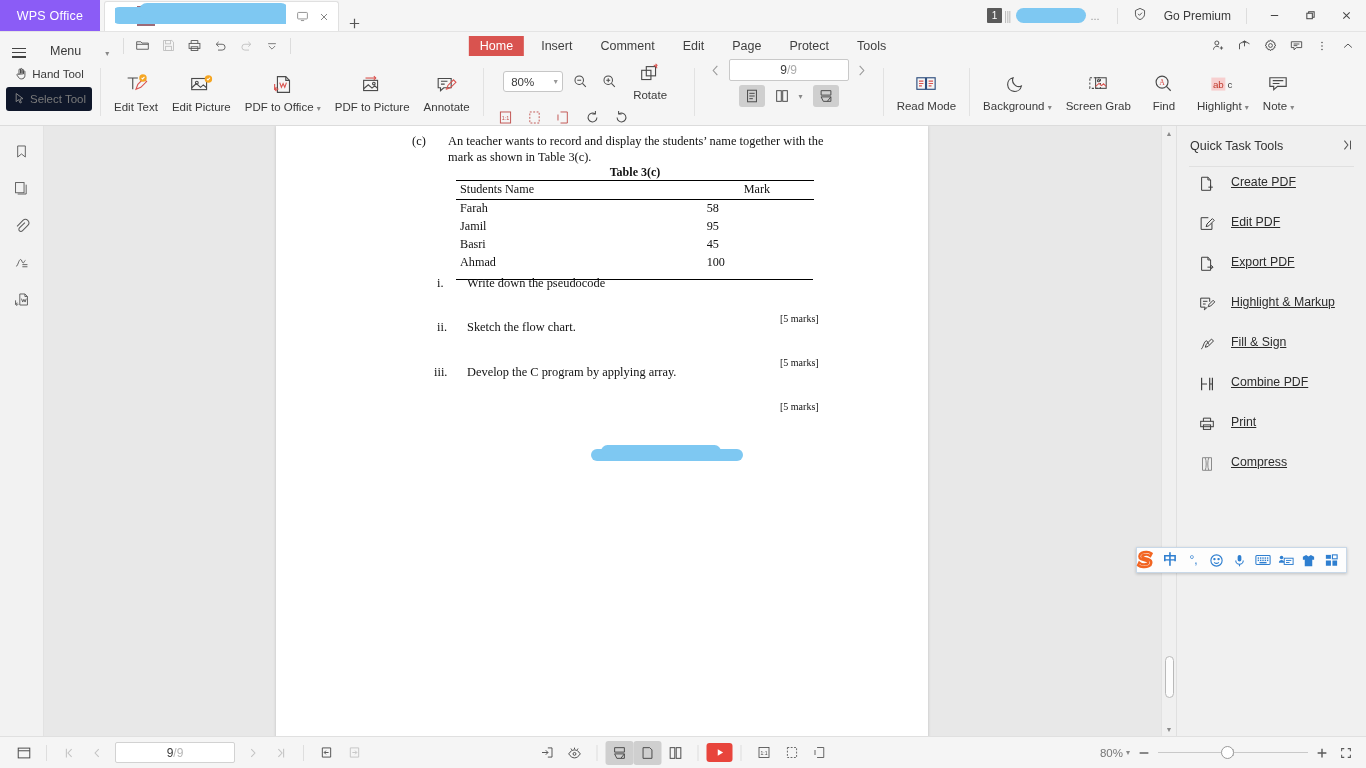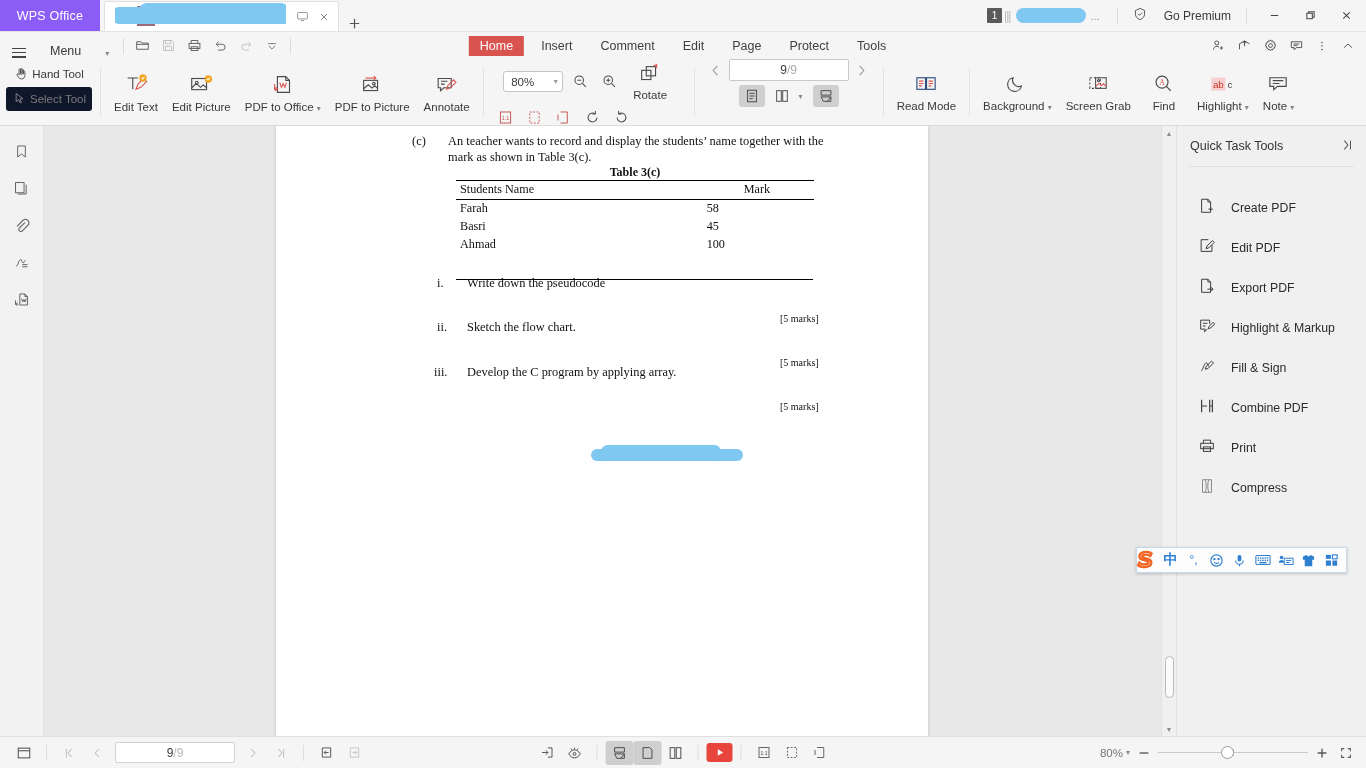--- a/index.html
+++ b/index.html
@@ -159,22 +159,22 @@
   .vs-thumb{ position:absolute; left:3px; width:9px; height:42px; top:530px;
     background:#fcfcfc; border:1px solid #b9b9b9; border-radius:5px; }
 
   
   .rpanel{ width:190px; background:#f0f0f0; border-left:1px solid #e0e0e0;
     display:flex; flex-direction:column; }
   .rp-head{ height:40px; display:flex; align-items:center; padding:0 12px 0 13px;
     font-size:12.5px; color:#333; }
   .rp-collapse{ margin-left:auto; color:#555; font-size:13px; }
   .rp-div{ height:1px; background:#e0e0e0; margin:0 12px 8px; }
-  .rp-item{ height:40px; display:flex; align-items:flex-end; gap:14px; padding:0 0 0 20px;
-    font-size:12.3px; color:#2b2b2b; }
+  .rp-item{ height:40px; display:flex; align-items:flex-start; gap:14px; padding:0 0 0 20px;
+    font-size:12.3px; color:#2b2b2b;text-decoration:underline; }
   .rp-ic{ width:20px; display:flex; align-items:center; justify-content:center; color:#444; }
 
   
   .ime{
     position:absolute; left:1136px; top:421px; height:26px; background:#fdfdfd;
     border:1px solid #c8d8e8; display:flex; align-items:center; gap:0;
     box-shadow:0 1px 3px rgba(0,0,0,.2); z-index:40; padding-right:3px;
   }
   .ime-logo{ width:28px; height:26px; display:flex; align-items:center; justify-content:center;
     color:#f26522; font-size:19px; font-weight:bold; font-family:"Liberation Serif",serif;
@@ -719,20 +719,24 @@
             </table>
           <div class="rule" style="left:180px; top:73px; width:358px;"></div>
 
           <table class="tbl" style="left:180px; top:74px;">
             <tbody>
                 <tr>
               <td>Farah</td>
               <td class="c2">58</td>
             </tr>
             <tr>
+              <td>Jamil</td>
+              <td class="c2">95</td>
+            </tr>
+            <tr>
               <td>Basri</td>
               <td class="c2">45</td>
             </tr>
             <tr>
               <td>Ahmad</td>
               <td class="c2">100</td>
             </tr>
           </tbody>
             </table>
           <div class="rule" style="left:180px; top:153px; width:357px;"></div>

